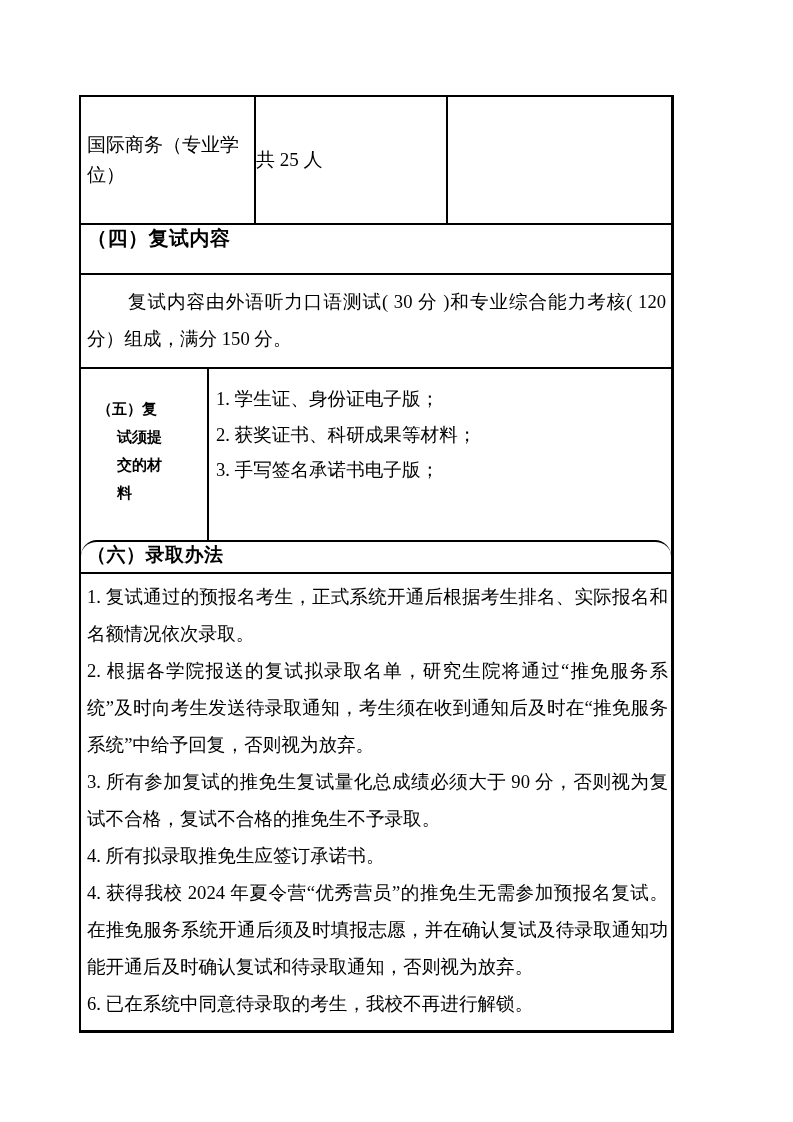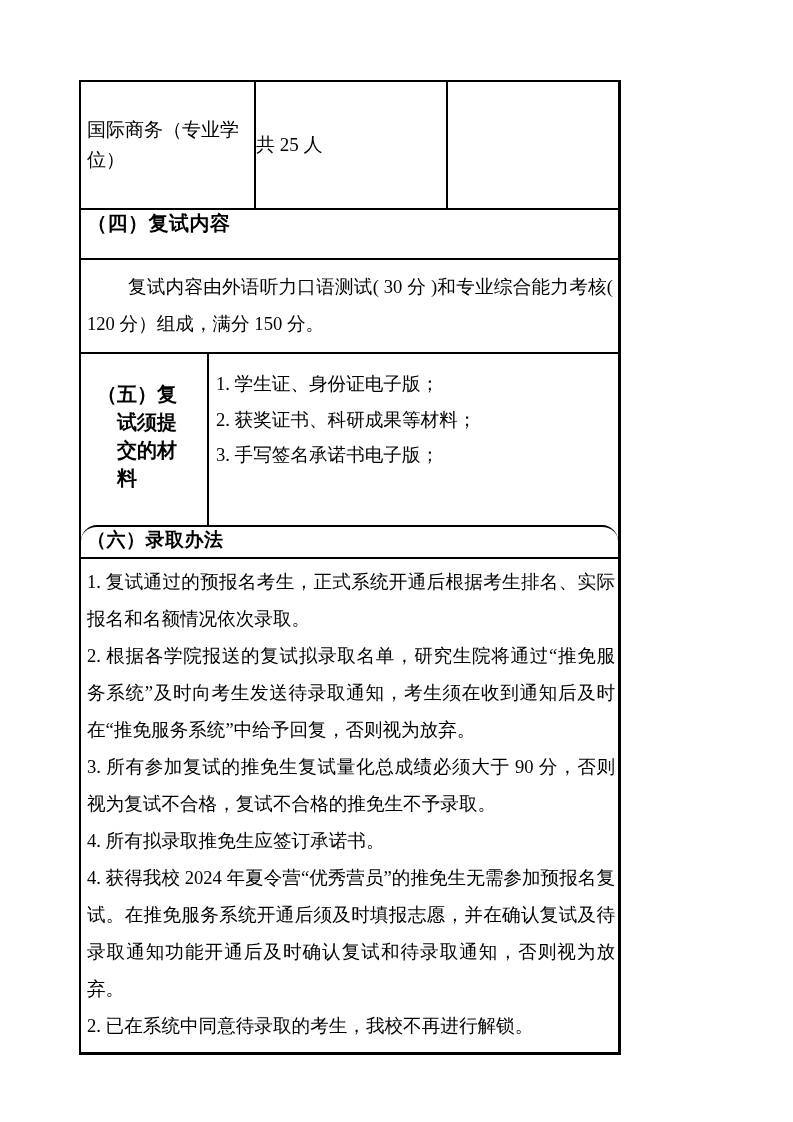--- a/index.html
+++ b/index.html
@@ -10,22 +10,22 @@
     height: 1122px;
     margin: 0 auto;
     background: #ffffff;
     color: #000000;
     font-family: "Liberation Serif", "DejaVu Serif", serif;
     overflow: hidden;
   }
   .doc-table {
     position: absolute;
     left: 79px;
-    top: 80px;
-    width: 542px;
+    top: 95px;
+    width: 595px;
     border: 2px solid #000;
     border-right-width: 3px;
     border-bottom-width: 3px;
     background: #fff;
   }
   .row { border-top: 2px solid #000; }
   .row:first-child { border-top: 0; }
 
   
   .row-quota { display: flex; height: 126px; }
@@ -65,21 +65,21 @@
   }
   .row-para p { text-indent: 2.2em; text-align: justify; text-justify: inter-ideograph; }
 
   
   .row-s5 { display: flex; height: 173px; }
   .s5-left {
     width: 126px;
     padding: 26px 2px 0 36px;
     font-family: Liberation Serif, serif;
     font-weight: 700;
-    font-size: 20px;
+    font-size: 15px;
     line-height: 28px;
   }
   .s5-left .cline:first-of-type { margin-left: -20px; }
   .s5-right {
     flex: 1;
     border-left: 2px solid #000;
     padding: 12px 4px 0 7px;
     font-size: 18.6px;
   }
   .s5-intro { line-height: 35px; }
@@ -141,17 +141,17 @@
       <span>（六）录取办法</span>
     </div>
 
     <div class="row row-s6">
 
     <p class="s6-item">1. 复试通过的预报名考生，正式系统开通后根据考生排名、实际报名和名额情况依次录取。</p>
         <p class="s6-item">2. 根据各学院报送的复试拟录取名单，研究生院将通过“推免服务系统”及时向考生发送待录取通知，考生须在收到通知后及时在“推免服务系统”中给予回复，否则视为放弃。</p>
         <p class="s6-item">3. 所有参加复试的推免生复试量化总成绩必须大于 90 分，否则视为复试不合格，复试不合格的推免生不予录取。</p>
         <p class="s6-item">4. 所有拟录取推免生应签订承诺书。</p>
         <p class="s6-item">4. 获得我校 2024 年夏令营“优秀营员”的推免生无需参加预报名复试。在推免服务系统开通后须及时填报志愿，并在确认复试及待录取通知功能开通后及时确认复试和待录取通知，否则视为放弃。</p>
-        <p class="s6-item">2. 已在系统中同意待录取的考生，我校不再进行解锁。</p>
+        <p class="s6-item">6. 已在系统中同意待录取的考生，我校不再进行解锁。</p>
       </div>
 
   </div>
 </div>
 
 </body></html>

